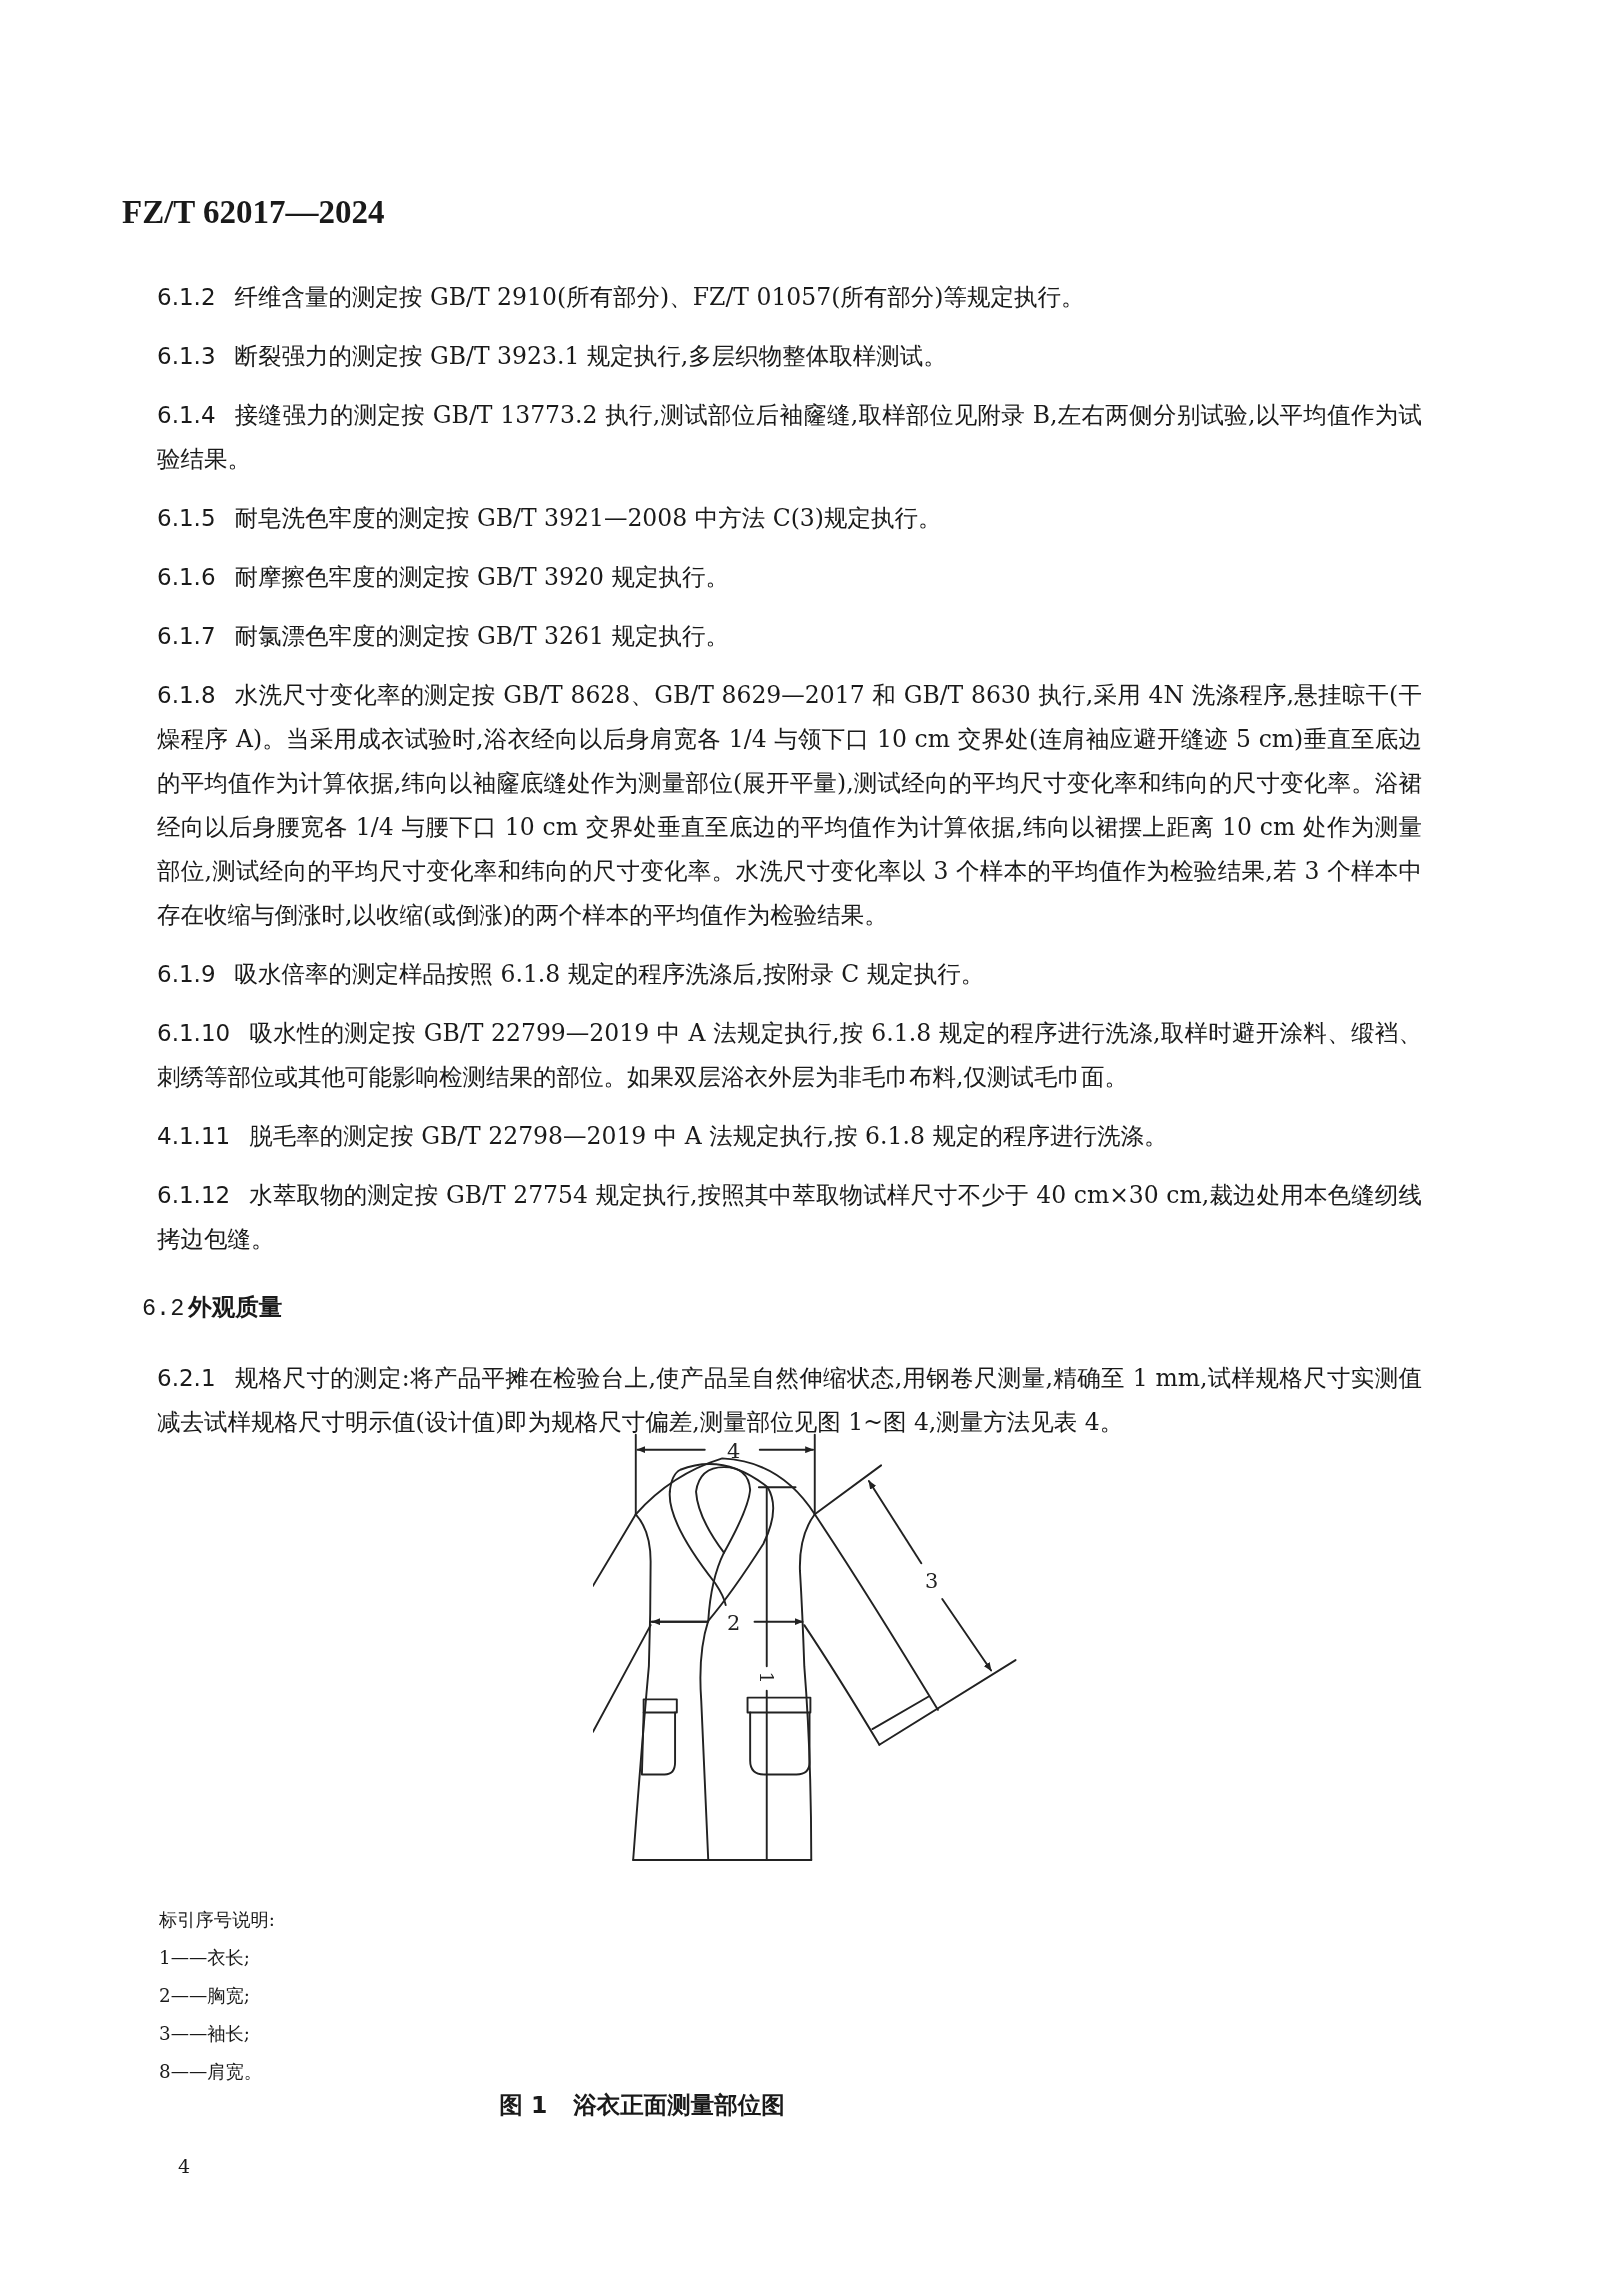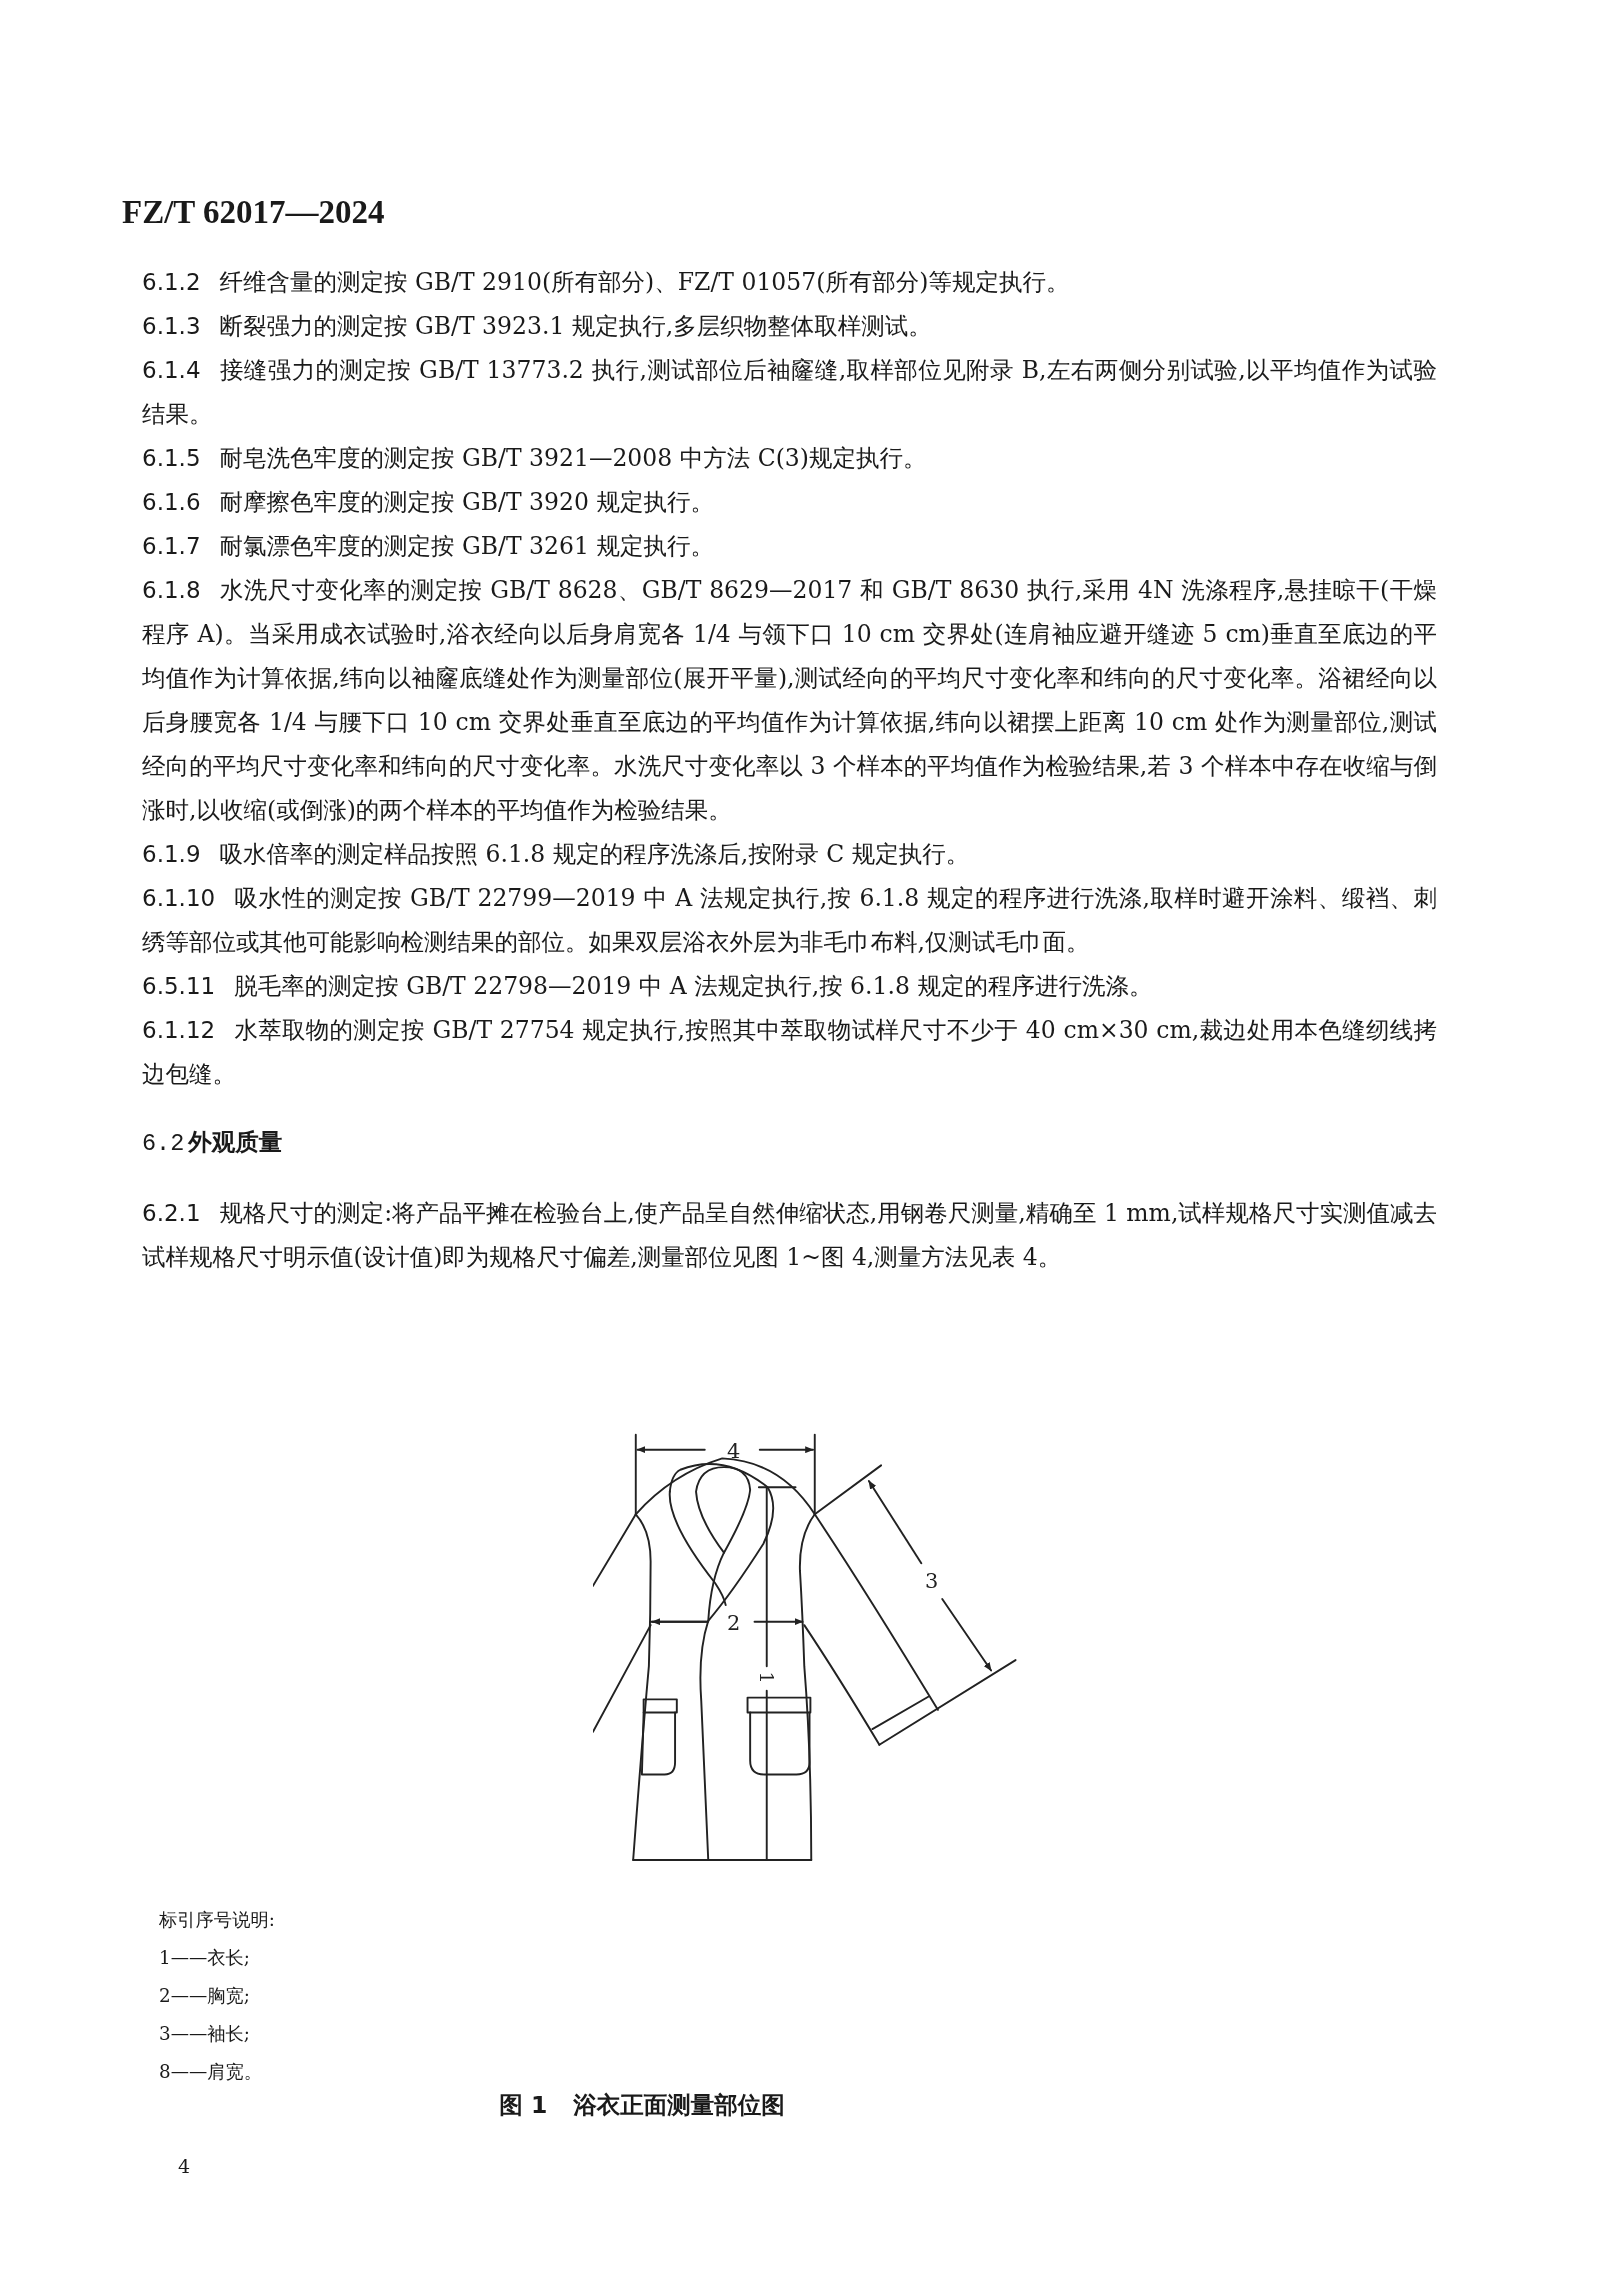--- a/index.html
+++ b/index.html
@@ -10,21 +10,21 @@
   }
   .std-code {
     position: absolute; left: 122px; top: 194px;
     font-family: "Liberation Serif", "DejaVu Serif", serif;
     font-weight: bold; font-size: 33px; letter-spacing: 0px;
   }
   .body-text {
     position: absolute; left: 142px; top: 260px; width: 1295px;
     font-size: 23.5px; line-height: 44px;
   }
-  .para { margin: 0; text-align: justify; text-align-last: left; }
+  .para { margin: 15px; text-align: justify; text-align-last: left; }
   .para .num { margin-right: 19px; font-family: "DejaVu Sans", "Liberation Sans", sans-serif; font-size: 23px; }
   .section-title {
     margin: 24.4px 0 24.4px 0;
     font-family: "DejaVu Sans", "Liberation Sans", sans-serif;
     font-weight: bold; font-size: 23.5px;
   }
   .section-title .num { margin-right: 4px; font-weight: normal; font-family: Liberation Mono, monospace; }
   .figure {
     position: absolute; left: 593px; top: 1413px; width: 454px; height: 454px;
   }
@@ -53,21 +53,21 @@
 <div class="body-text">
   <p class="para"><span class="num">6.1.2</span><span>纤维含量的测定按 GB/T 2910(所有部分)、FZ/T 01057(所有部分)等规定执行。</span></p>
   <p class="para"><span class="num">6.1.3</span><span>断裂强力的测定按 GB/T 3923.1 规定执行,多层织物整体取样测试。</span></p>
   <p class="para"><span class="num">6.1.4</span><span>接缝强力的测定按 GB/T 13773.2 执行,测试部位后袖窿缝,取样部位见附录 B,左右两侧分别试验,以平均值作为试验结果。</span></p>
   <p class="para"><span class="num">6.1.5</span><span>耐皂洗色牢度的测定按 GB/T 3921—2008 中方法 C(3)规定执行。</span></p>
   <p class="para"><span class="num">6.1.6</span><span>耐摩擦色牢度的测定按 GB/T 3920 规定执行。</span></p>
   <p class="para"><span class="num">6.1.7</span><span>耐氯漂色牢度的测定按 GB/T 3261 规定执行。</span></p>
   <p class="para"><span class="num">6.1.8</span><span>水洗尺寸变化率的测定按 GB/T 8628、GB/T 8629—2017 和 GB/T 8630 执行,采用 4N 洗涤程序,悬挂晾干(干燥程序 A)。当采用成衣试验时,浴衣经向以后身肩宽各 1/4 与领下口 10 cm 交界处(连肩袖应避开缝迹 5 cm)垂直至底边的平均值作为计算依据,纬向以袖窿底缝处作为测量部位(展开平量),测试经向的平均尺寸变化率和纬向的尺寸变化率。浴裙经向以后身腰宽各 1/4 与腰下口 10 cm 交界处垂直至底边的平均值作为计算依据,纬向以裙摆上距离 10 cm 处作为测量部位,测试经向的平均尺寸变化率和纬向的尺寸变化率。水洗尺寸变化率以 3 个样本的平均值作为检验结果,若 3 个样本中存在收缩与倒涨时,以收缩(或倒涨)的两个样本的平均值作为检验结果。</span></p>
   <p class="para"><span class="num">6.1.9</span><span>吸水倍率的测定样品按照 6.1.8 规定的程序洗涤后,按附录 C 规定执行。</span></p>
   <p class="para"><span class="num">6.1.10</span><span>吸水性的测定按 GB/T 22799—2019 中 A 法规定执行,按 6.1.8 规定的程序进行洗涤,取样时避开涂料、缎裆、刺绣等部位或其他可能影响检测结果的部位。如果双层浴衣外层为非毛巾布料,仅测试毛巾面。</span></p>
-  <p class="para"><span class="num">6.5.11</span><span>脱毛率的测定按 GB/T 22798—2019 中 A 法规定执行,按 6.1.8 规定的程序进行洗涤。</span></p>
+  <p class="para"><span class="num">4.1.11</span><span>脱毛率的测定按 GB/T 22798—2019 中 A 法规定执行,按 6.1.8 规定的程序进行洗涤。</span></p>
   <p class="para"><span class="num">6.1.12</span><span>水萃取物的测定按 GB/T 27754 规定执行,按照其中萃取物试样尺寸不少于 40 cm×30 cm,裁边处用本色缝纫线拷边包缝。</span></p>
 
   <div class="section-title"><span class="num">6.2</span><span>外观质量</span></div>
 
   <p class="para"><span class="num">6.2.1</span><span>规格尺寸的测定:将产品平摊在检验台上,使产品呈自然伸缩状态,用钢卷尺测量,精确至 1 mm,试样规格尺寸实测值减去试样规格尺寸明示值(设计值)即为规格尺寸偏差,测量部位见图 1~图 4,测量方法见表 4。</span></p>
 </div>
 
 <div class="figure">
   <svg viewBox="0 0 520 520" fill="none" stroke="#222" stroke-width="2.2" stroke-linejoin="round" stroke-linecap="round">
     <defs>

